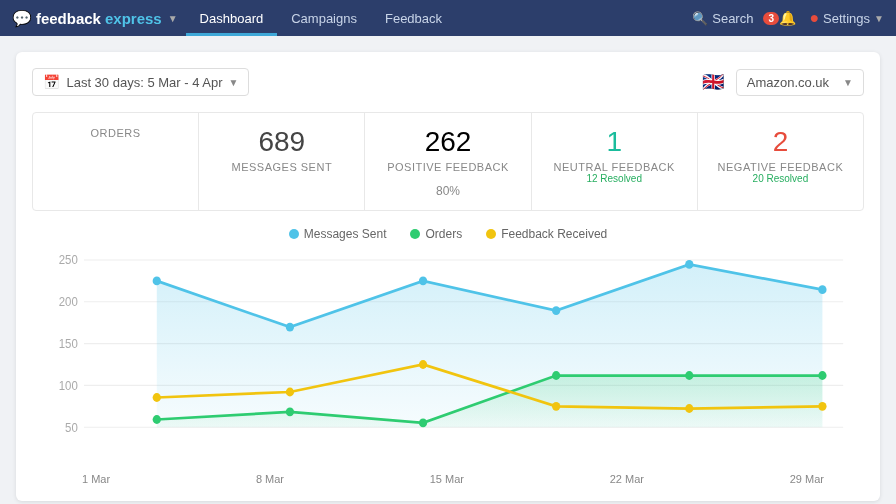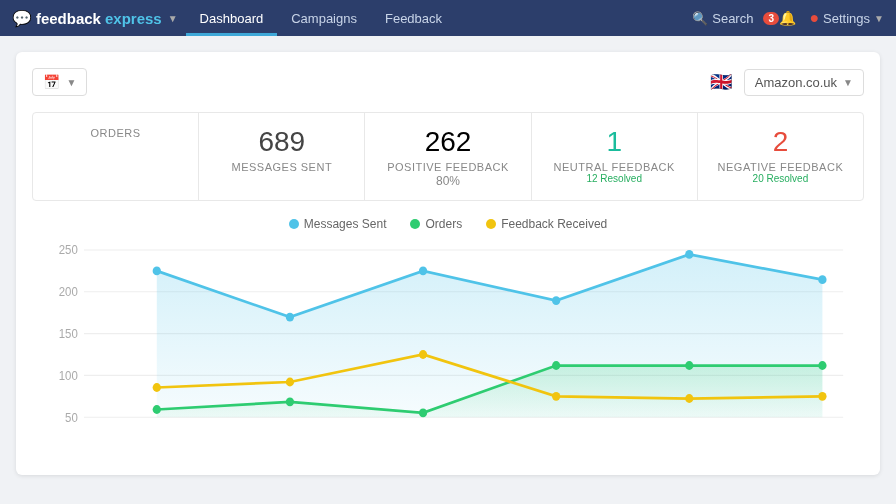--- a/index.html
+++ b/index.html
@@ -72,40 +72,40 @@
       display: flex; align-items: center; gap: 8px;
     }
     .flag-circle {
       width: 28px; height: 28px; border-radius: 50%;
       overflow: hidden; display: flex; align-items: center; justify-content: center;
       font-size: 18px;
     }
     .marketplace-dropdown {
       border: 1px solid #ddd; border-radius: 4px; padding: 5px 10px;
       cursor: pointer; color: #555; font-size: 13px;
-      display: flex; align-items: center; gap: 6px;
+      display: flex; align-items: center; gap: 14px;
     }
     .marketplace-arrow { color: #888; font-size: 10px; }
 
     
     .stats-row {
       display: flex; border: 1px solid #e8e8e8; border-radius: 4px;
       overflow: hidden; margin-bottom: 16px;
     }
     .stat-box {
       flex: 1; padding: 12px 16px; text-align: center;
       border-right: 1px solid #e8e8e8;
     }
     .stat-box:last-child { border-right: none; }
     .stat-number { font-size: 28px; font-weight: 300; color: #444; line-height: 1.2; }
     .stat-number.green { color: #000000; }
     .stat-number.teal { color: #1abc9c; }
     .stat-number.red { color: #e74c3c; }
     .stat-label { font-size: 11px; color: #888; text-transform: uppercase; letter-spacing: 0.5px; margin-top: 2px; }
-    .stat-sub { font-size: 12px; color: #888; margin-top: 1px; }
+    .stat-sub { font-size: 12px; color: #888; margin-top: 11px; }
     .stat-resolved { font-size: 10px; color: #27ae60; font-weight: 500; }
 
     
     .chart-legend {
       display: flex; justify-content: center; gap: 24px; margin-bottom: 8px;
     }
     .legend-item { display: flex; align-items: center; gap: 5px; font-size: 12px; color: #666; }
     .legend-dot { width: 10px; height: 10px; border-radius: 50%; }
     .dot-blue { background: #4fc3e8; }
     .dot-green { background: #2ecc71; }
@@ -155,20 +155,21 @@
   </div>
 </nav>
 
 <div class="main">
 
   <div class="card">
 
     <div class="date-range-row">
       <div class="date-picker">
         <span class="date-picker-icon">📅</span>
+        <span>Last 30 days: 5 Mar - 4 Apr</span>
         <span class="date-picker-arrow">▼</span>
       </div>
       <div class="marketplace-selector">
         <div class="flag-circle">
           <span>🇬🇧</span>
         </div>
         <div class="marketplace-dropdown">
           <span>Amazon.co.uk</span>
           <span class="marketplace-arrow">▼</span>
         </div>
@@ -268,15 +269,22 @@
         <polyline points="120,135 248,130 376,105 504,143 632,145 760,143" fill="none" stroke="#f1c40f" stroke-width="2.5"></polyline>
         <circle cx="120" cy="135" r="4" fill="#f1c40f"></circle>
         <circle cx="248" cy="130" r="4" fill="#f1c40f"></circle>
         <circle cx="376" cy="105" r="4" fill="#f1c40f"></circle>
         <circle cx="504" cy="143" r="4" fill="#f1c40f"></circle>
         <circle cx="632" cy="145" r="4" fill="#f1c40f"></circle>
         <circle cx="760" cy="143" r="4" fill="#f1c40f"></circle>
       </svg>
     </div>
 
+    <div class="x-labels">
+      <span>1 Mar</span>
+      <span>8 Mar</span>
+      <span>15 Mar</span>
+      <span>22 Mar</span>
+      <span>29 Mar</span>
+    </div>
   </div>
 
 </div>
 
 </body></html>

